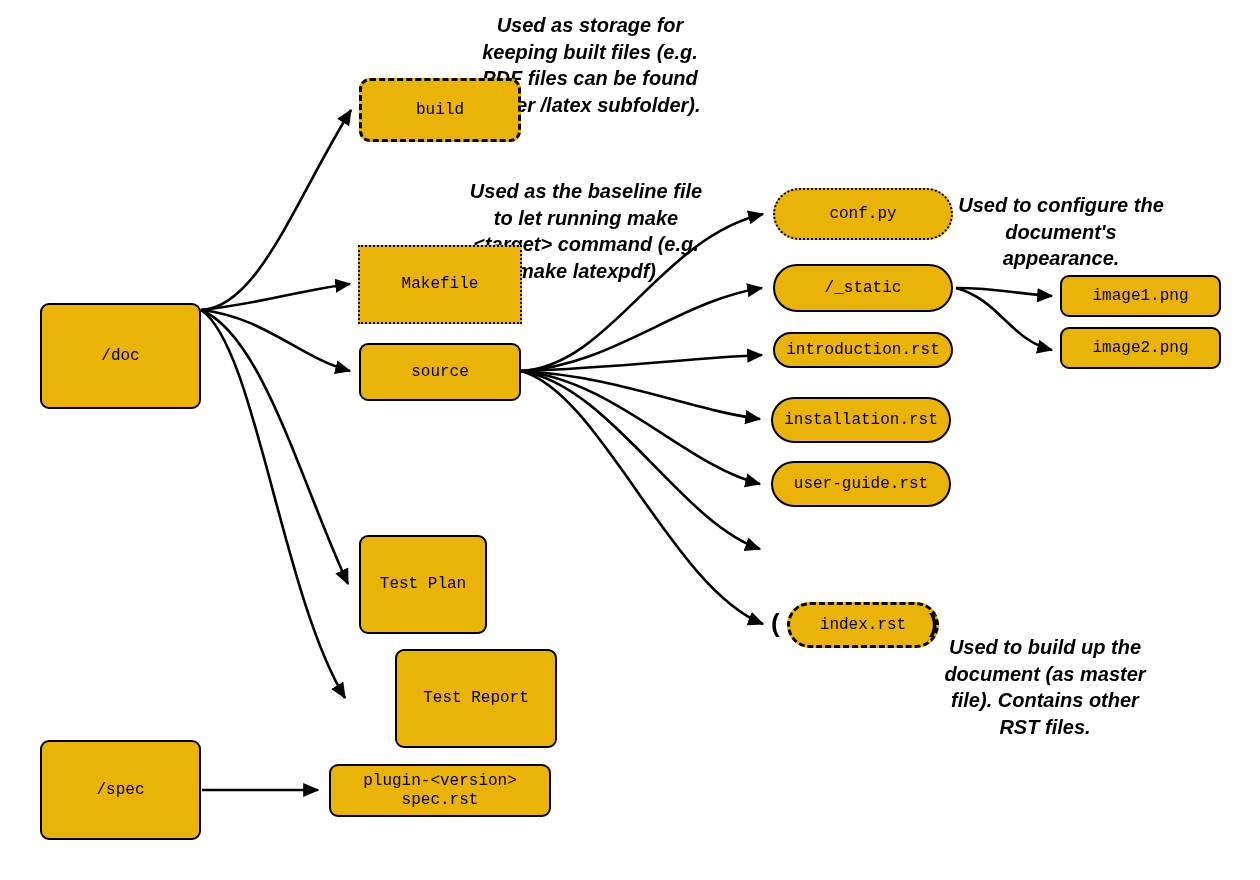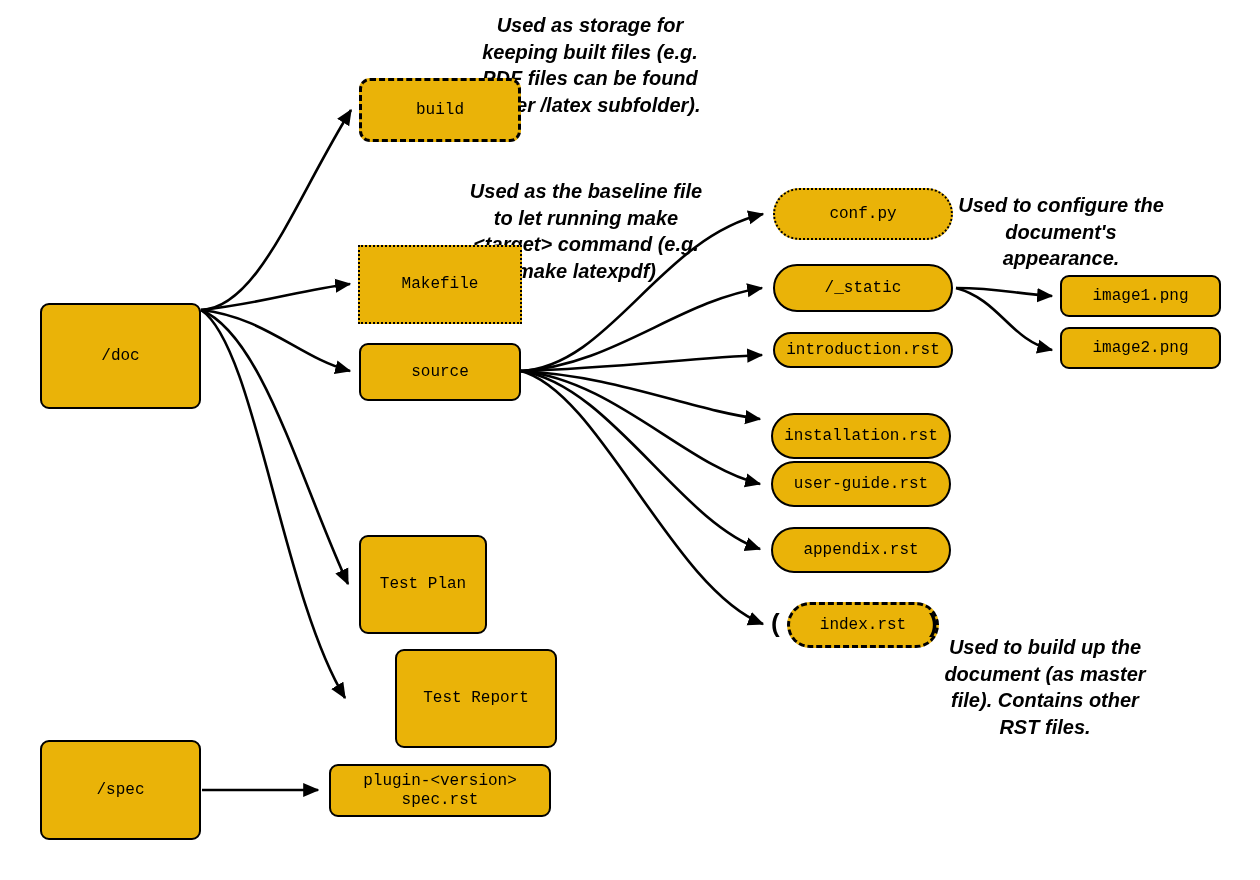--- a/index.html
+++ b/index.html
@@ -159,31 +159,28 @@
   </div>
 
   <div class="node shape-stadium-dotted" style="left:773px; top:188px; width:180px; height:52px;">
     <span>conf.py</span>
   </div>
 
   <div class="node shape-stadium-solid" style="left:773px; top:332px; width:180px; height:36px;">
     <span>introduction.rst</span>
   </div>
 
-  <div class="node shape-stadium-solid" style="left:771px; top:397px; width:180px; height:46px;margin-top:16px;">
+  <div class="node shape-stadium-solid" style="left:771px; top:397px; width:180px; height:46px;">
     <span>installation.rst</span>
   </div>
 
   <div class="node shape-stadium-solid" style="left:771px; top:461px; width:180px; height:46px;">
     <span>user-guide.rst</span>
   </div>
 
-  <div class="node shape-stadium-solid" style="left:771px; top:527px; width:180px; height:46px;">
-    <span>appendix.rst</span>
-  </div>
 
   <div class="node shape-stadium-dashed" style="left:787px; top:602px; width:152px; height:46px;">
     <span>index.rst</span>
   </div>
   <span class="cap" style="left:771px; top:608px;">(</span>
   <span class="cap" style="left:929px; top:608px;">)</span>
 
   <div class="node shape-rect-solid" style="left:1060px; top:275px; width:161px; height:42px;">
     <span>image1.png</span>
   </div>

